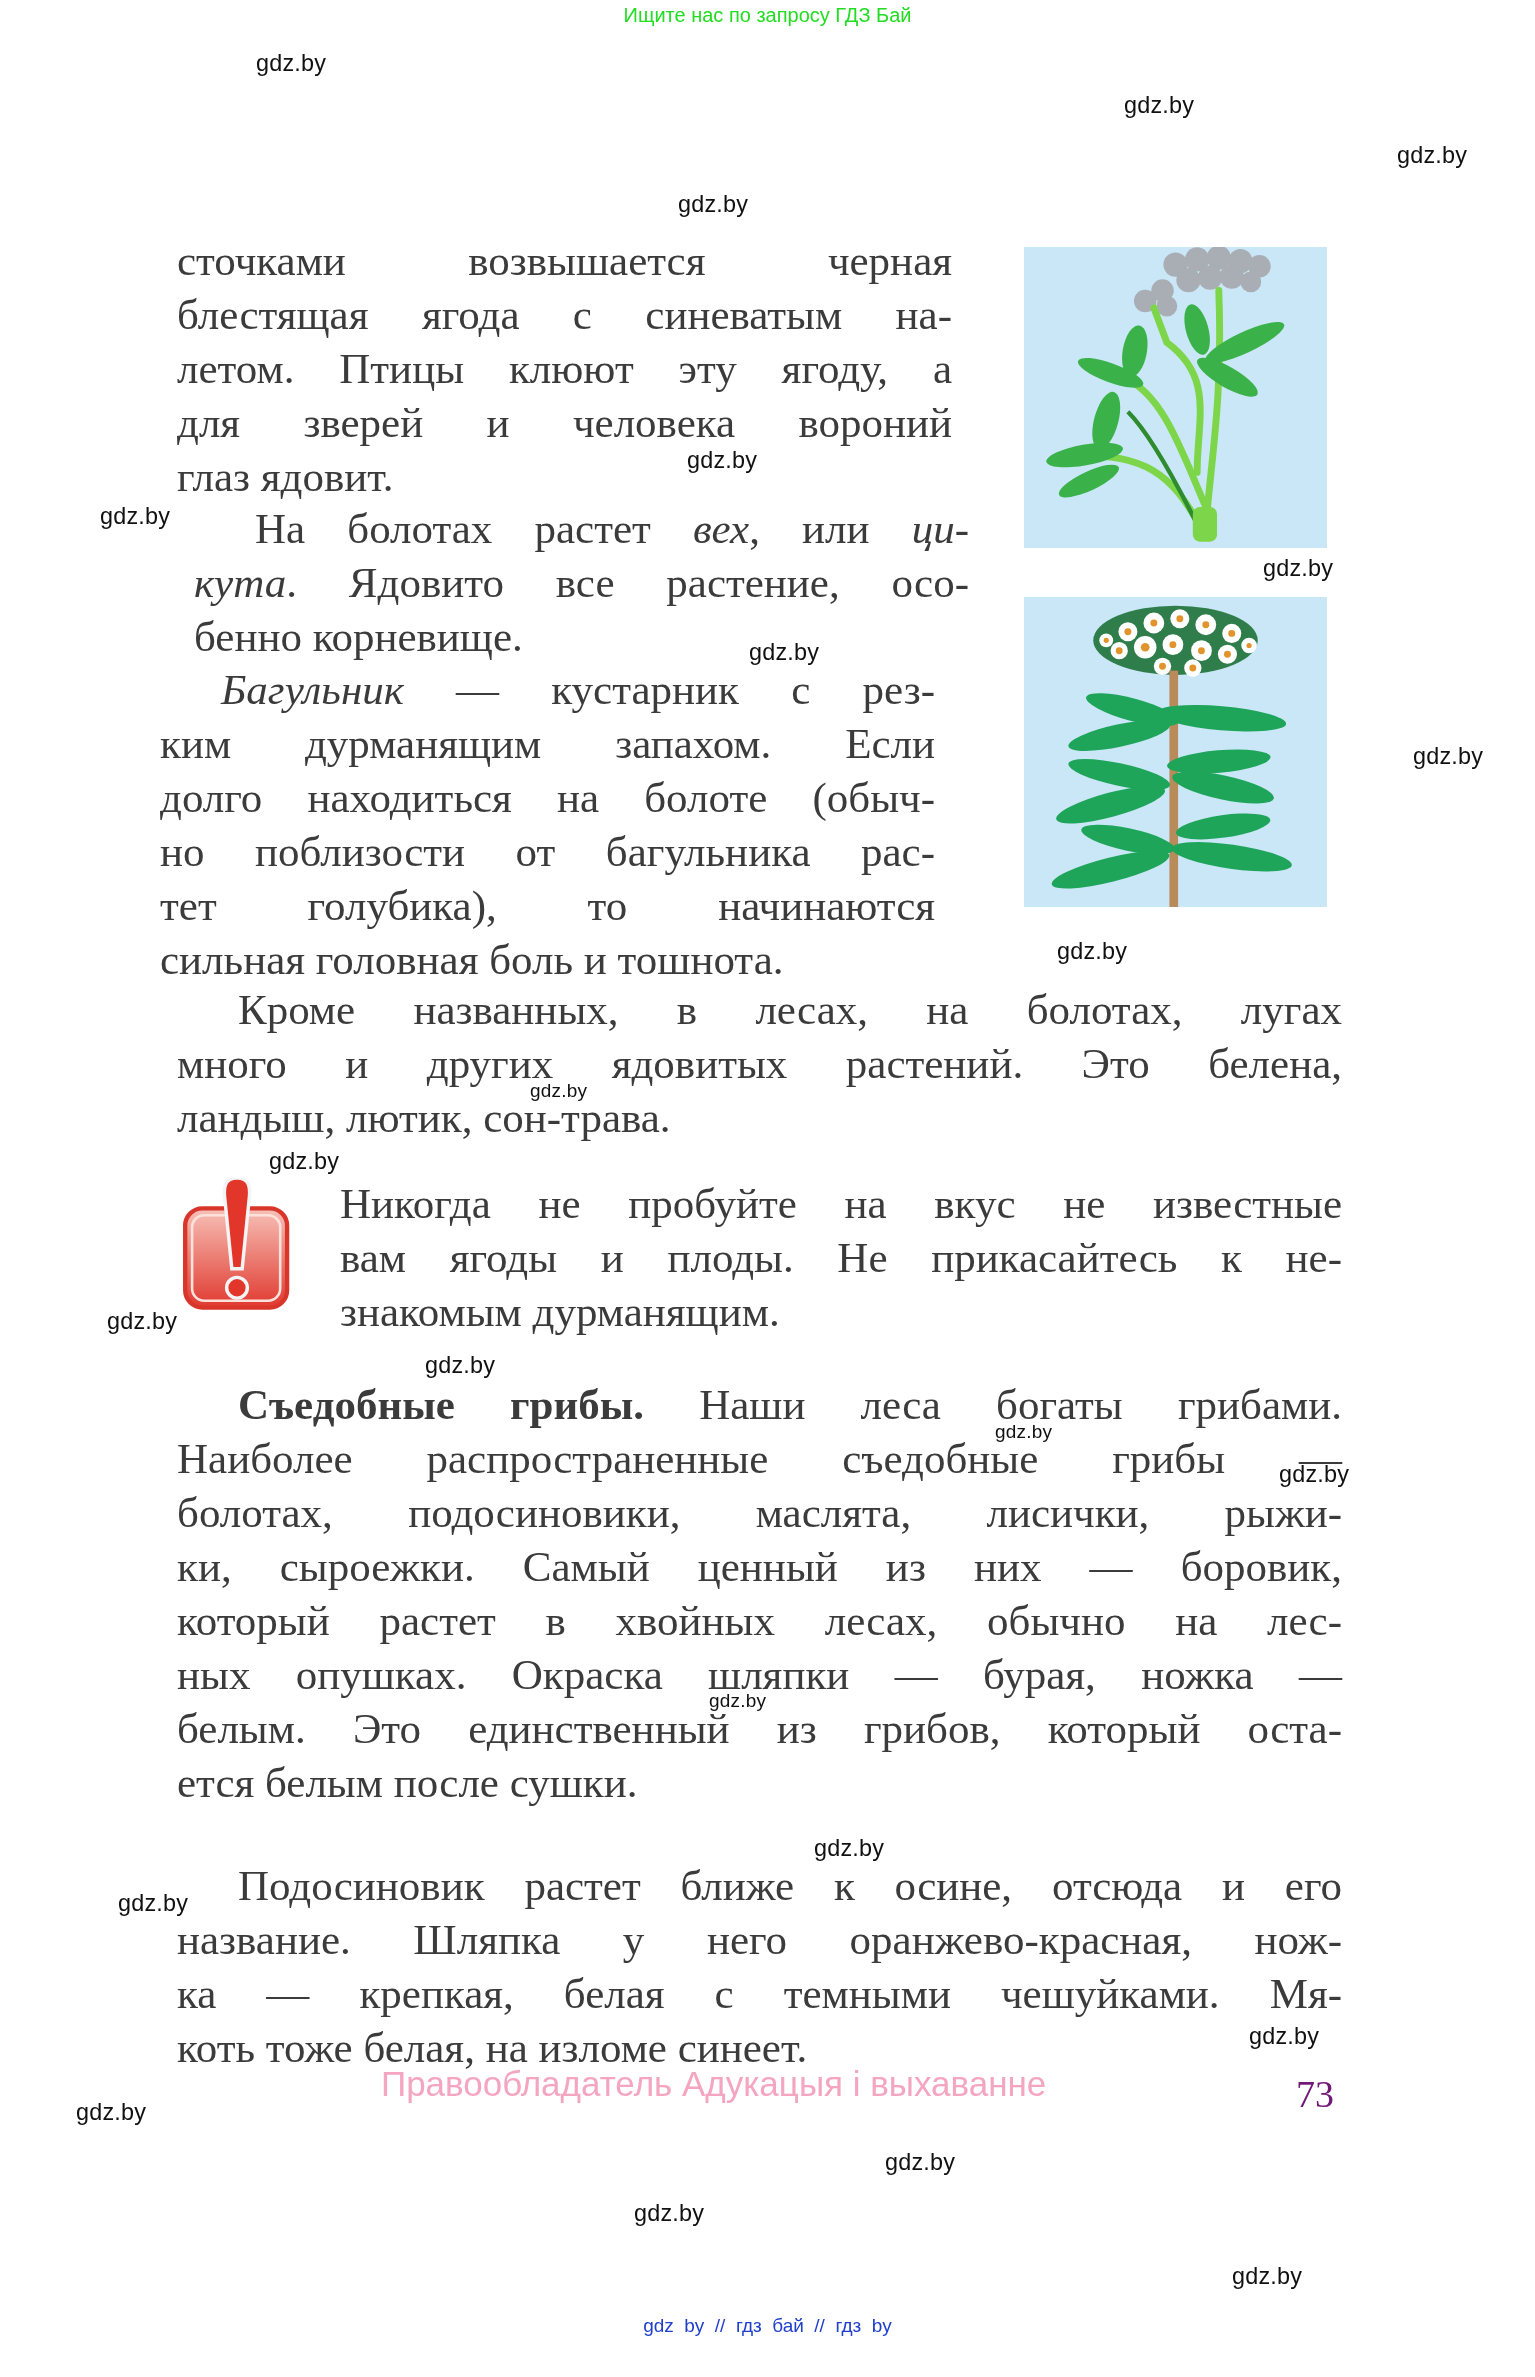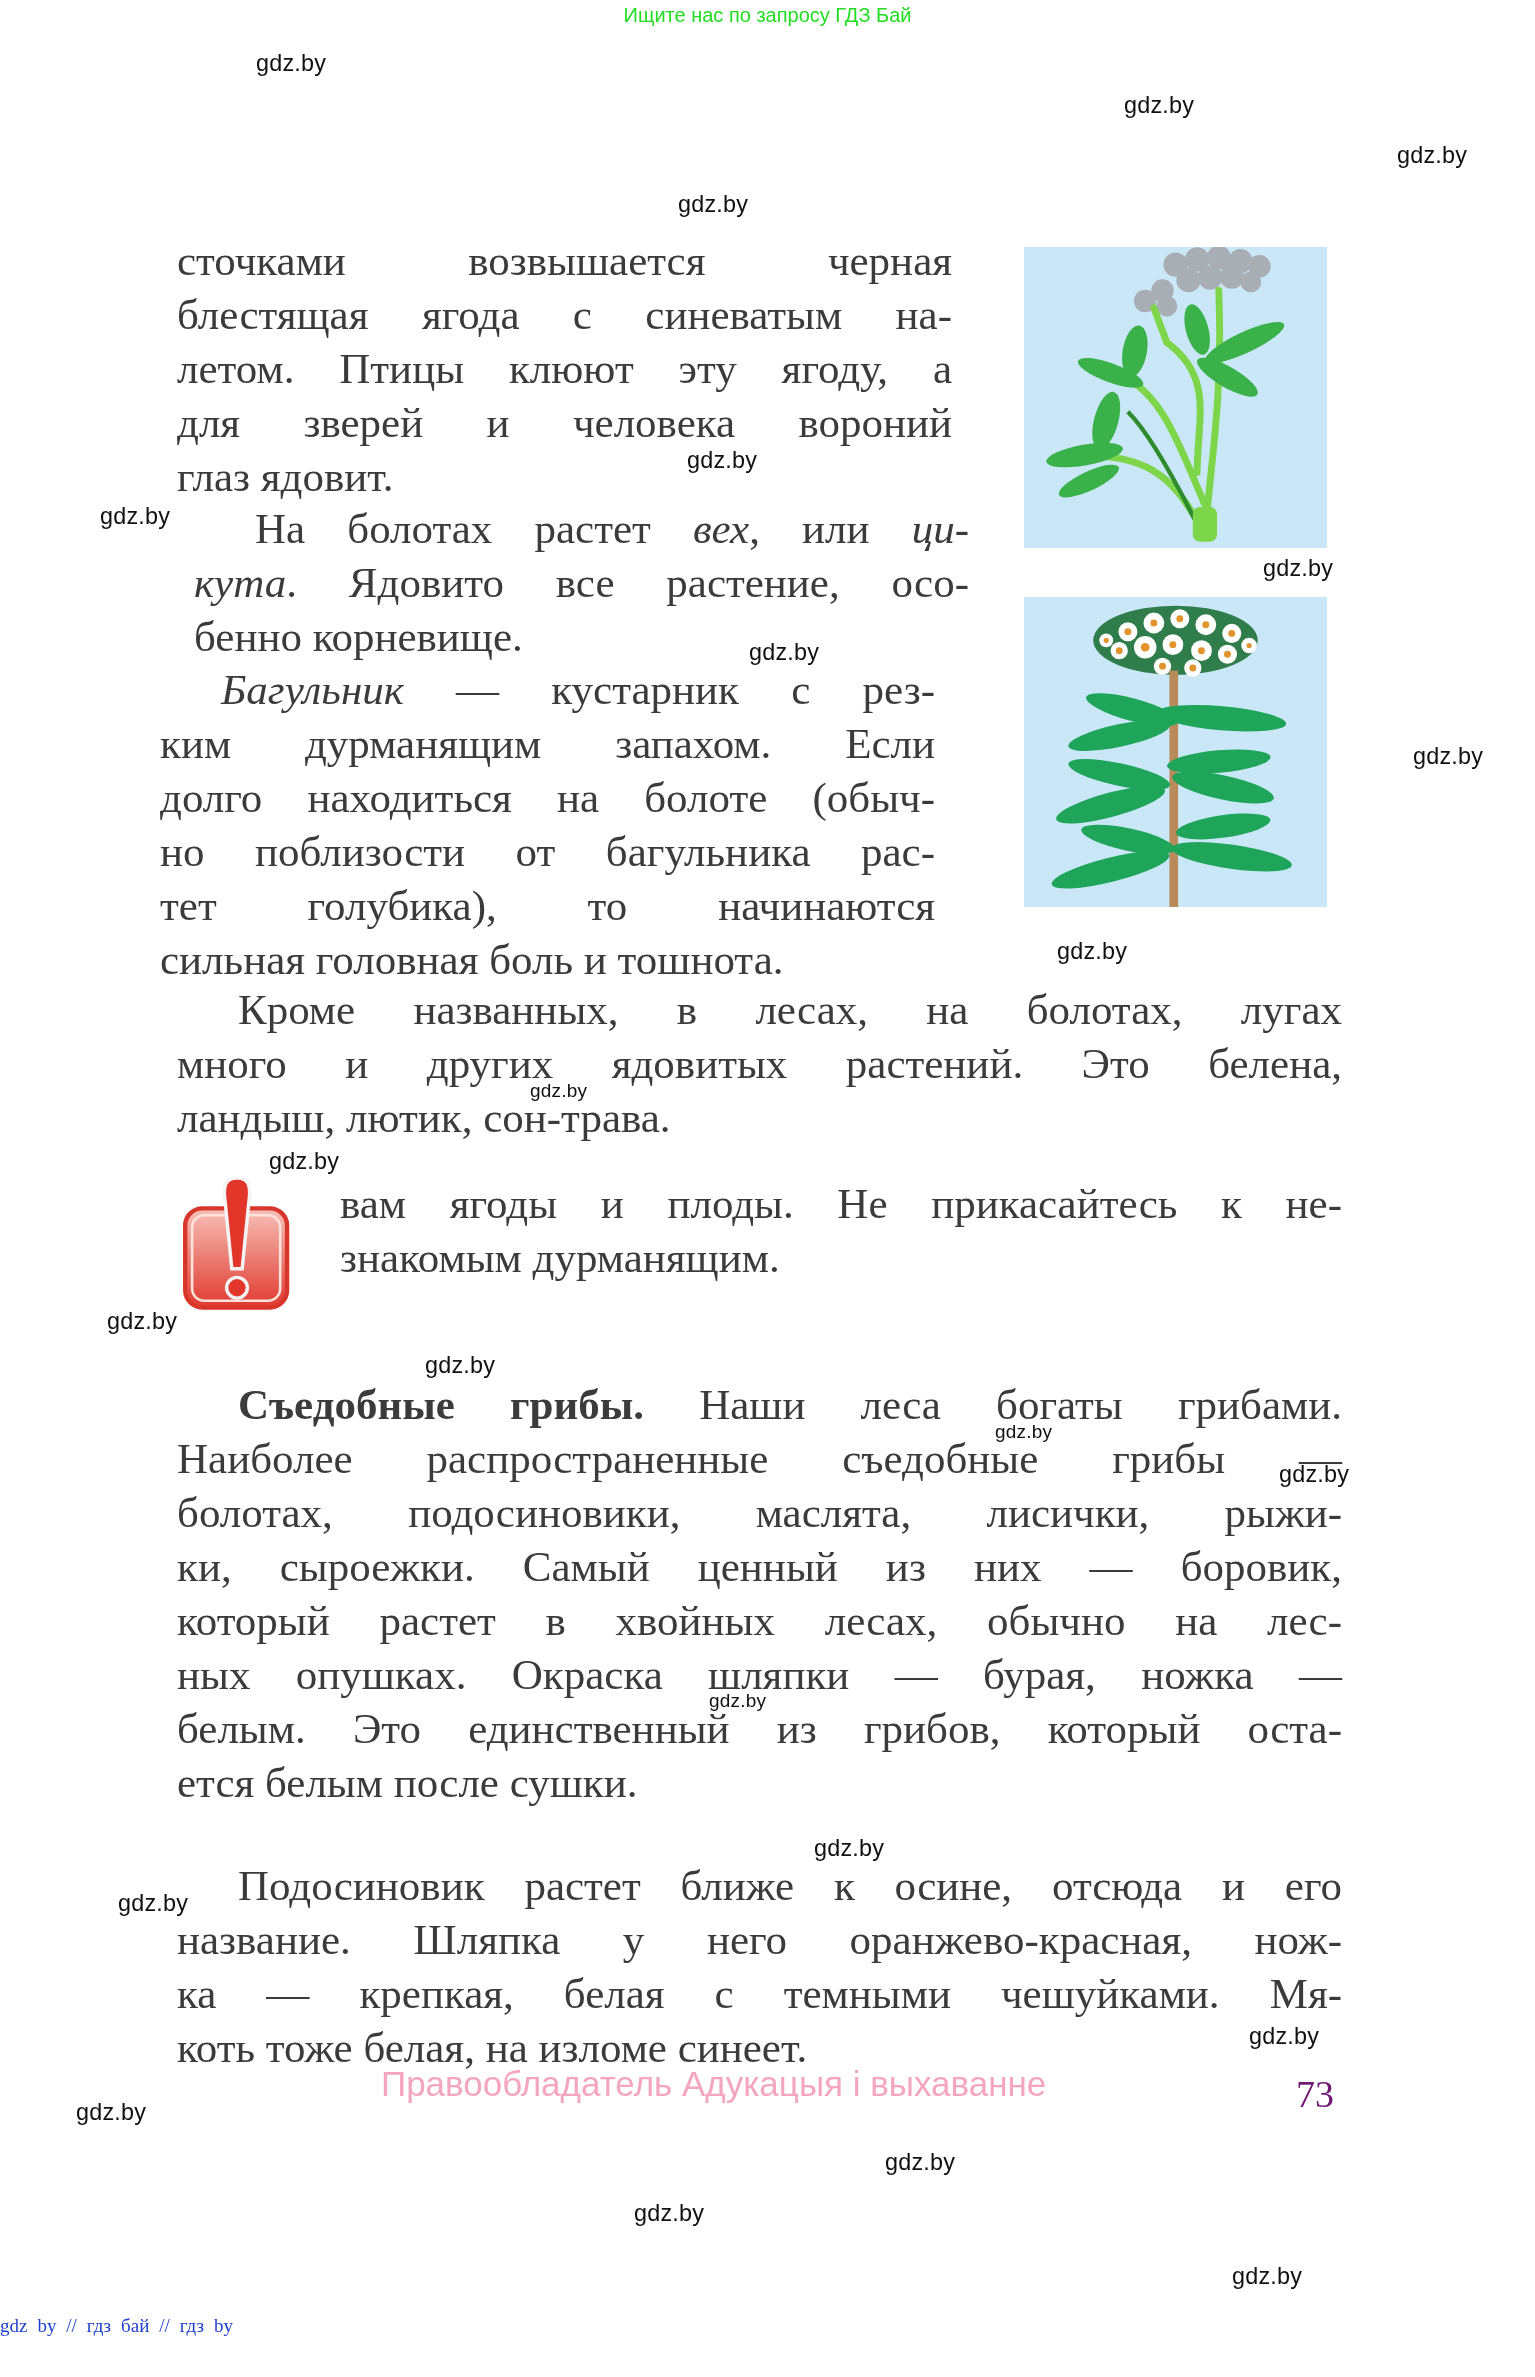--- a/index.html
+++ b/index.html
@@ -12,22 +12,22 @@
     color:#3b3b3b; line-height:54px; text-align:justify; }
   .para .ln { display:block; text-align:justify; text-align-last:justify; white-space:nowrap; height:54px; }
   .para .ln.last { text-align-last:left; }
   .para .ln.indent { padding-left:61px; }
   .it { font-style:italic; }
   .bd { font-weight:bold; }
   .plant { position:absolute; background:#c9e7f7; }
   .warn { position:absolute; }
   .copyright { position:absolute; font-family:"Liberation Sans", sans-serif; font-size:35px; color:#f4a5bf; }
   .pagenum { position:absolute; font-family:"Liberation Serif", serif; font-size:38px; color:#701a75; }
-  .bottom-links { position:absolute; top:2315px; left:0; width:1535px; text-align:left;
-    font-family:Liberation Serif, serif; font-size:19px; color:#1f3fcc; word-spacing:5.2px; }
+  .bottom-links { position:absolute; top:2315px; left:0; width:1535px; text-align:center;
+    font-family:Liberation Sans, sans-serif; font-size:19px; color:#1f3fcc; word-spacing:5.2px; }
 </style>
 </head>
 <body>
 
 <div class="top-banner">Ищите нас по запросу ГДЗ Бай</div>
 
 <span class="wm" style="left:256px;top:50px;">gdz.by</span>
 <span class="wm" style="left:1124px;top:92px;">gdz.by</span>
 <span class="wm" style="left:1397px;top:142px;">gdz.by</span>
 <span class="wm" style="left:678px;top:191px;">gdz.by</span>
@@ -178,20 +178,21 @@
         <stop offset="1" stop-color="#e0392f"></stop>
       </linearGradient>
     </defs>
     <rect x="6" y="35" width="118" height="115" rx="20" fill="url(#wg)" stroke="#d9362b" stroke-width="5"></rect>
     <rect x="14" y="43" width="102" height="99" rx="14" fill="none" stroke="#fde2dc" stroke-width="3"></rect>
     <path d="M66 0 C 80 0, 82 10, 80 25 L 72 105 L 60 105 L 52 25 C 50 10, 52 0, 66 0 Z" fill="#e3362b" stroke="#f4f4f4" stroke-width="4"></path>
     <circle cx="66" cy="127" r="12" fill="#e3362b" stroke="#f4f4f4" stroke-width="4"></circle>
   </svg>
 </div>
 <div class="para" style="left:340px;top:1177px;width:1002px;">
+  <span class="ln">Никогда не пробуйте на вкус не известные</span>
   <span class="ln">вам ягоды и плоды. Не прикасайтесь к не-</span>
   <span class="ln last">знакомым дурманящим.</span>
 </div>
 
 <div class="para" style="left:177px;top:1378px;width:1165px;">
   <span class="ln indent"><span class="bd">Съедобные грибы.</span><span> Наши леса богаты грибами.</span></span>
   <span class="ln">Наиболее распространенные съедобные грибы —</span>
   <span class="ln">болотах, подосиновики, маслята, лисички, рыжи-</span>
   <span class="ln">ки, сыроежки. Самый ценный из них — боровик,</span>
   <span class="ln">который растет в хвойных лесах, обычно на лес-</span>

